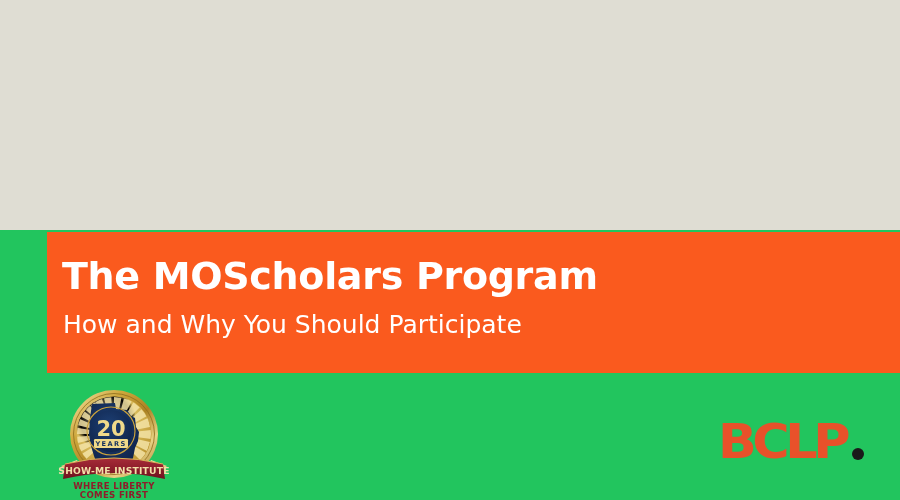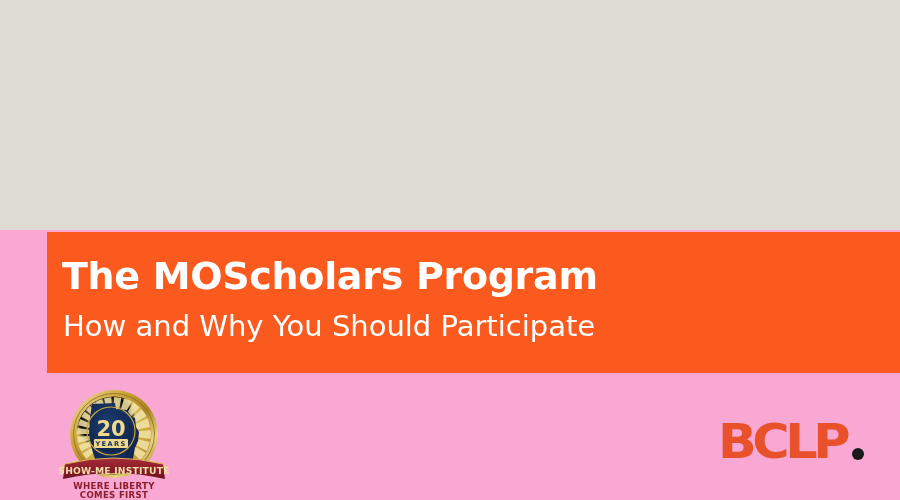--- a/index.html
+++ b/index.html
@@ -10,21 +10,21 @@
     width: 900px;
     height: 500px;
     background: #ffffff;
     font-family: "DejaVu Sans", sans-serif;
     overflow: hidden;
   }
   .slide {
     position: relative;
     width: 900px;
     height: 500px;
-    background: #f9a8d4;
+    background: #22c55e;
     overflow: hidden;
   }
 
   
   .beige-band {
     position: absolute;
     left: 0;
     top: 0;
     width: 900px;
     height: 230px;
@@ -50,21 +50,21 @@
     color: #ffffff;
     letter-spacing: -0.3px;
     line-height: 1.05;
     white-space: nowrap;
   }
   .subtitle-text {
     position: absolute;
     left: 16px;
     top: 79px;
     margin: 0;
-    font-size: 29px;
+    font-size: 25px;
     font-weight: normal;
     color: #ffffff;
     line-height: 1.1;
     white-space: nowrap;
   }
 
   
   .smi-logo {
     position: absolute;
     left: 53px;

